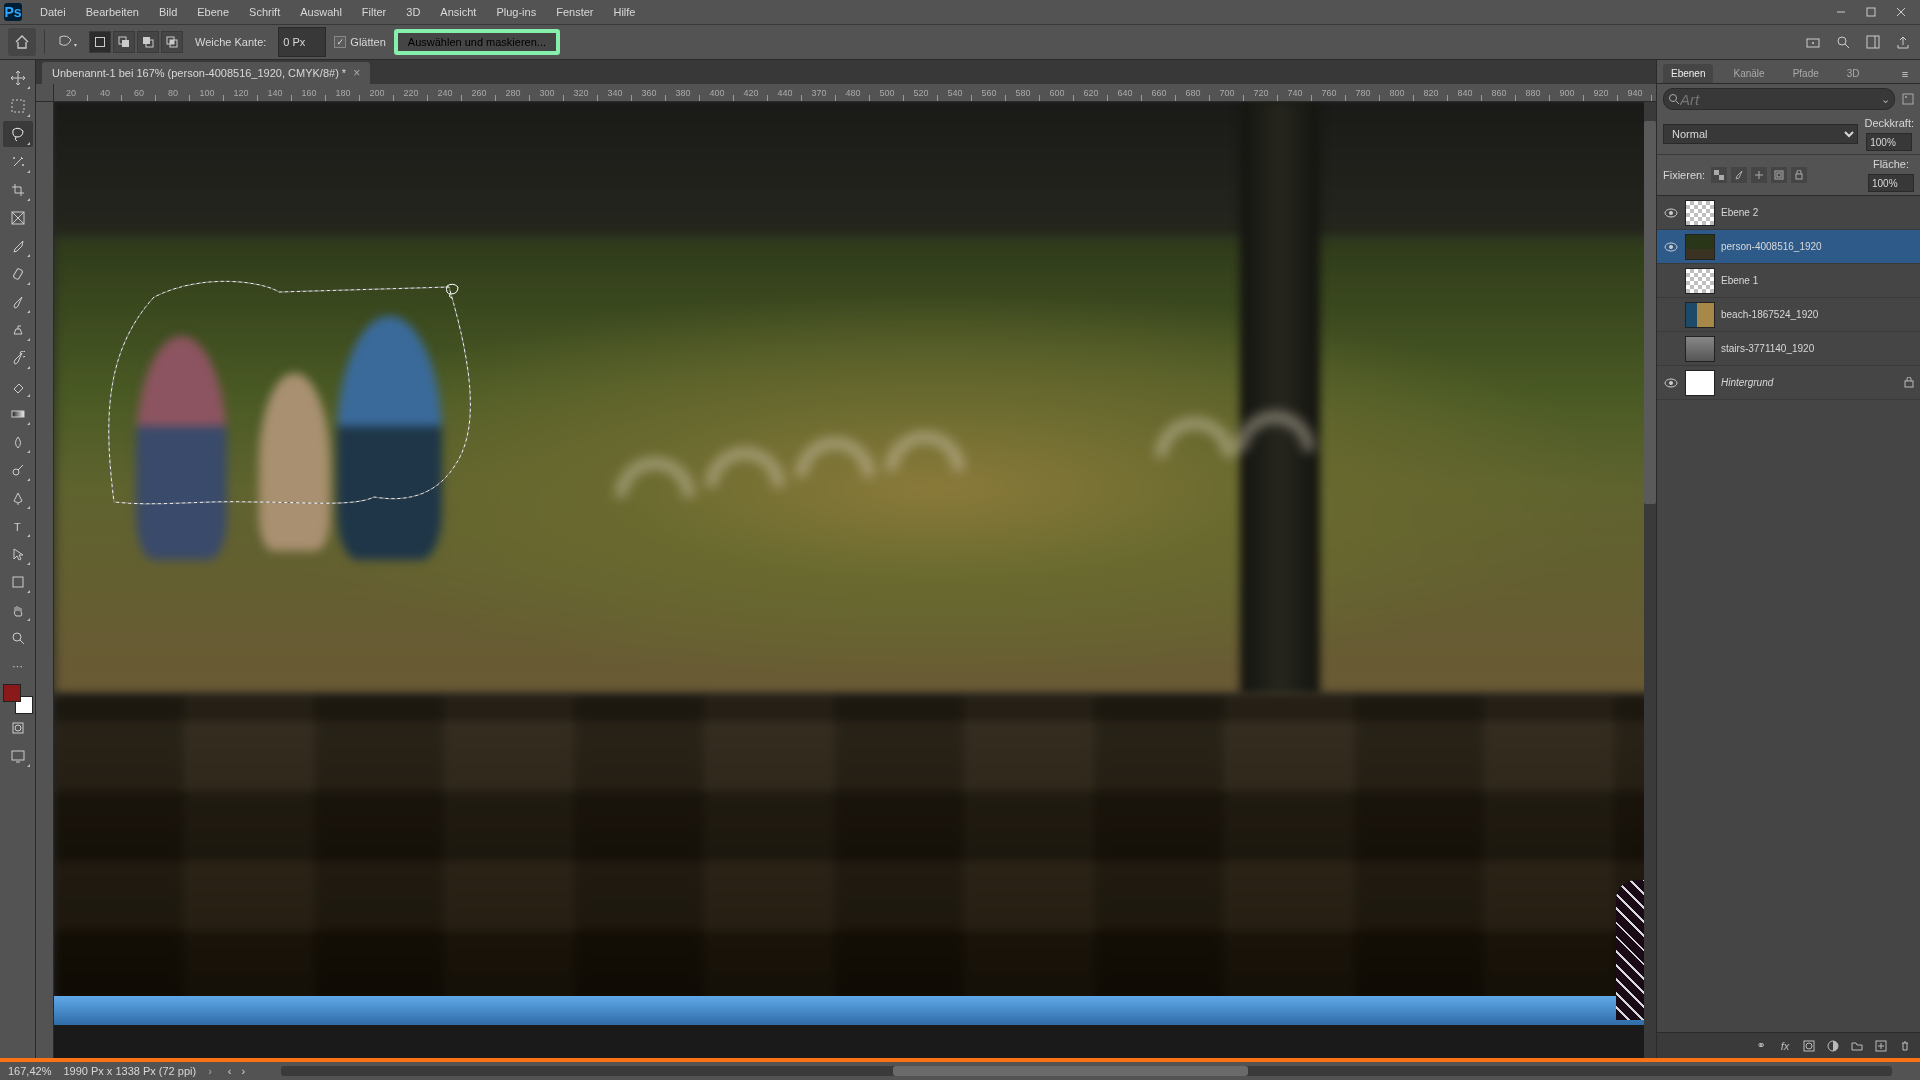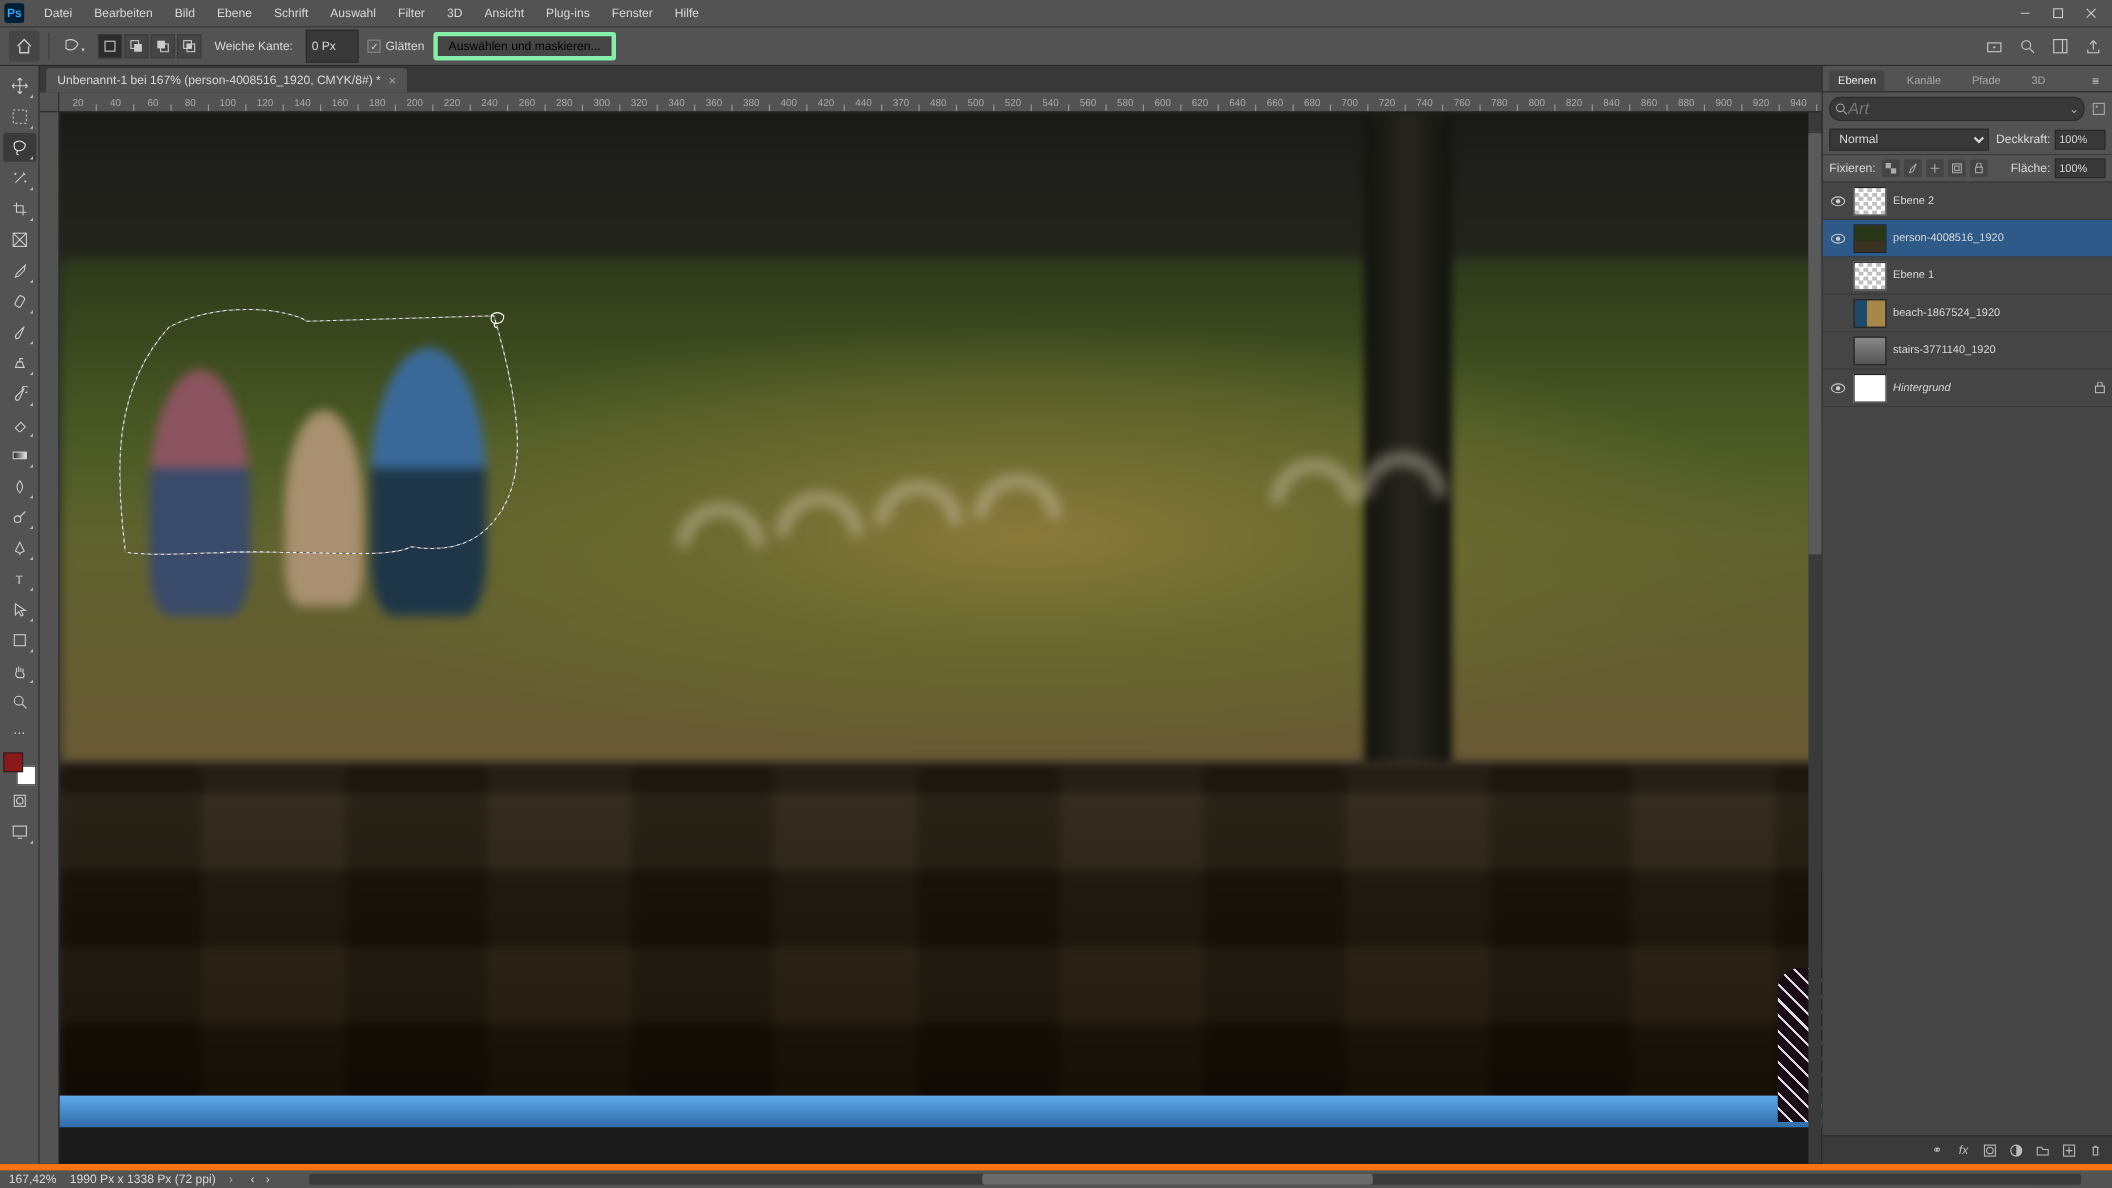--- a/index.html
+++ b/index.html
@@ -1,20 +1,20 @@
 <!DOCTYPE html>
 <html><head>
 <meta charset="utf-8">
 <style>
 * { margin: 0; padding: 0; box-sizing: border-box; font-family: "Segoe UI", Tahoma, sans-serif; font-size: 11px; user-select: none; }
 html, body { width: 1920px; height: 1080px; background: #323232; color: #d8d8d8; overflow: hidden; }
 
 
 .menubar { height: 24px; background: #535353; display: flex; align-items: center; padding: 0 4px; position: relative; }
-.menubar .ps-logo { width: 18px; height: 18px; background: #001e36; color: #31a8ff; font-weight: bold; font-size: 11px; display: flex; align-items: center; justify-content: center; border-radius: 3px; margin-right: 8px; }
+.menubar .ps-logo { width: 18px; height: 18px; background: #001e36; color: #31a8ff; font-weight: bold; font-size: 14px; display: flex; align-items: center; justify-content: center; border-radius: 3px; margin-right: 8px; }
 .menubar .menu-item { padding: 0 10px; height: 24px; line-height: 24px; cursor: default; }
 .menubar .win-controls { margin-left: auto; display: flex; }
 .menubar .win-btn { width: 30px; height: 24px; display: flex; align-items: center; justify-content: center; }
 
 
 .optionbar { height: 36px; background: #535353; border-top: 1px solid #383838; border-bottom: 1px solid #2a2a2a; display: flex; align-items: center; padding: 0 8px; gap: 8px; position: relative; }
 .home-icon { width: 28px; height: 28px; display: flex; align-items: center; justify-content: center; background: #454545; border-radius: 3px; }
 .tool-preset { width: 28px; height: 28px; display: flex; align-items: center; justify-content: center; }
 .divider-v { width: 1px; height: 24px; background: #3a3a3a; }
 .opt-group { display: flex; align-items: center; gap: 2px; }
@@ -85,21 +85,21 @@
 .panels { width: 264px; background: #535353; border-left: 1px solid #2a2a2a; display: flex; flex-direction: column; }
 .panel-tabs { display: flex; height: 24px; border-bottom: 1px solid #2a2a2a; align-items: flex-end; padding: 0 6px; gap: 12px; }
 .ptab { padding: 4px 8px; font-size: 10px; color: #aaa; }
 .ptab.active { background: #454545; color: #eee; border-top-left-radius: 3px; border-top-right-radius: 3px; }
 .search-row { display:flex; align-items:center; padding:4px 6px; gap:4px; }
 .search-box { display:flex; align-items:center; background:#383838; border:1px solid #2a2a2a; flex:1; height:22px; padding:0 4px; border-radius:10px; }
 .search-box input { background:transparent; border:none; color:#d8d8d8; outline:none; flex:1; font-size:15px; font-style:italic; }
 .mini-icons { display:flex; gap:6px; }
 .layer-controls { display:flex; align-items:center; padding:3px 6px; gap:6px; border-bottom:1px solid #3a3a3a; }
 .blend-select { flex:1; height:20px; background:#383838; border:1px solid #2a2a2a; color:#d8d8d8; padding:0 4px; }
-.opac-wrap { display:flex; align-items:center; gap:4px; }
+.opac-wrap { display:flex; align-items:center; gap:4px;flex-direction:column; }
 .pct-input { width:46px; height:18px; background:#383838; border:1px solid #2a2a2a; color:#d8d8d8; padding:0 3px; font-size:10px; }
 .lock-row { display:flex; align-items:center; padding:3px 6px; gap:6px; border-bottom:1px solid #2a2a2a; }
 .lock-icons { display:flex; gap:4px; }
 .lock-ic { width:16px; height:16px; display:flex; align-items:center; justify-content:center; background:#454545; font-size:9px; }
 
 .layers-list { flex:1; overflow:auto; background:#454545; }
 .layer { display:flex; align-items:center; height:34px; padding:0 6px; gap:6px; border-bottom:1px solid #3a3a3a; }
 .layer.selected { background:#2e5a8a; }
 .eye { width:16px; height:16px; display:flex; align-items:center; justify-content:center; color:#ccc; }
 .eye.hidden { color:transparent; }
@@ -109,21 +109,21 @@
 .thumb-img2 { background:linear-gradient(90deg,#1e4a6a 40%,#a88848 40%); }
 .thumb-img3 { background:linear-gradient(#888,#555); }
 .layer-name { flex:1; font-size:10px; }
 .layer-name.italic { font-style:italic; }
 .lock-sm { font-size:10px; color:#bbb; }
 
 .panel-footer { height:26px; background:#3a3a3a; border-top:1px solid #2a2a2a; display:flex; align-items:center; justify-content:flex-end; gap:10px; padding:0 8px; }
 .pf-ic { width:14px; height:14px; display:flex; align-items:center; justify-content:center; color:#bbb; font-size:11px; }
 
 
-.statusbar { height:22px; background:#535353; border-top:6px solid #f97316; display:flex; align-items:center; padding:0 8px; gap:12px; font-size:10px; }
+.statusbar { height:22px; background:#535353; border-top:4px solid #f97316; display:flex; align-items:center; padding:0 8px; gap:12px; font-size:10px; }
 .statusbar .sb-scroll { flex:1; height:10px; background:#3a3a3a; position:relative; border-radius:3px; margin: 0 20px; }
 .statusbar .sb-scroll .sb-thumb { position:absolute; left:38%; width:22%; height:100%; background:#6a6a6a; border-radius:3px; }
 .statusbar .nav { display:flex; gap:2px; }
 .statusbar .nav span { padding:0 4px; }
 
 svg { display:block; }
 </style>
 </head>
 <body>
 

